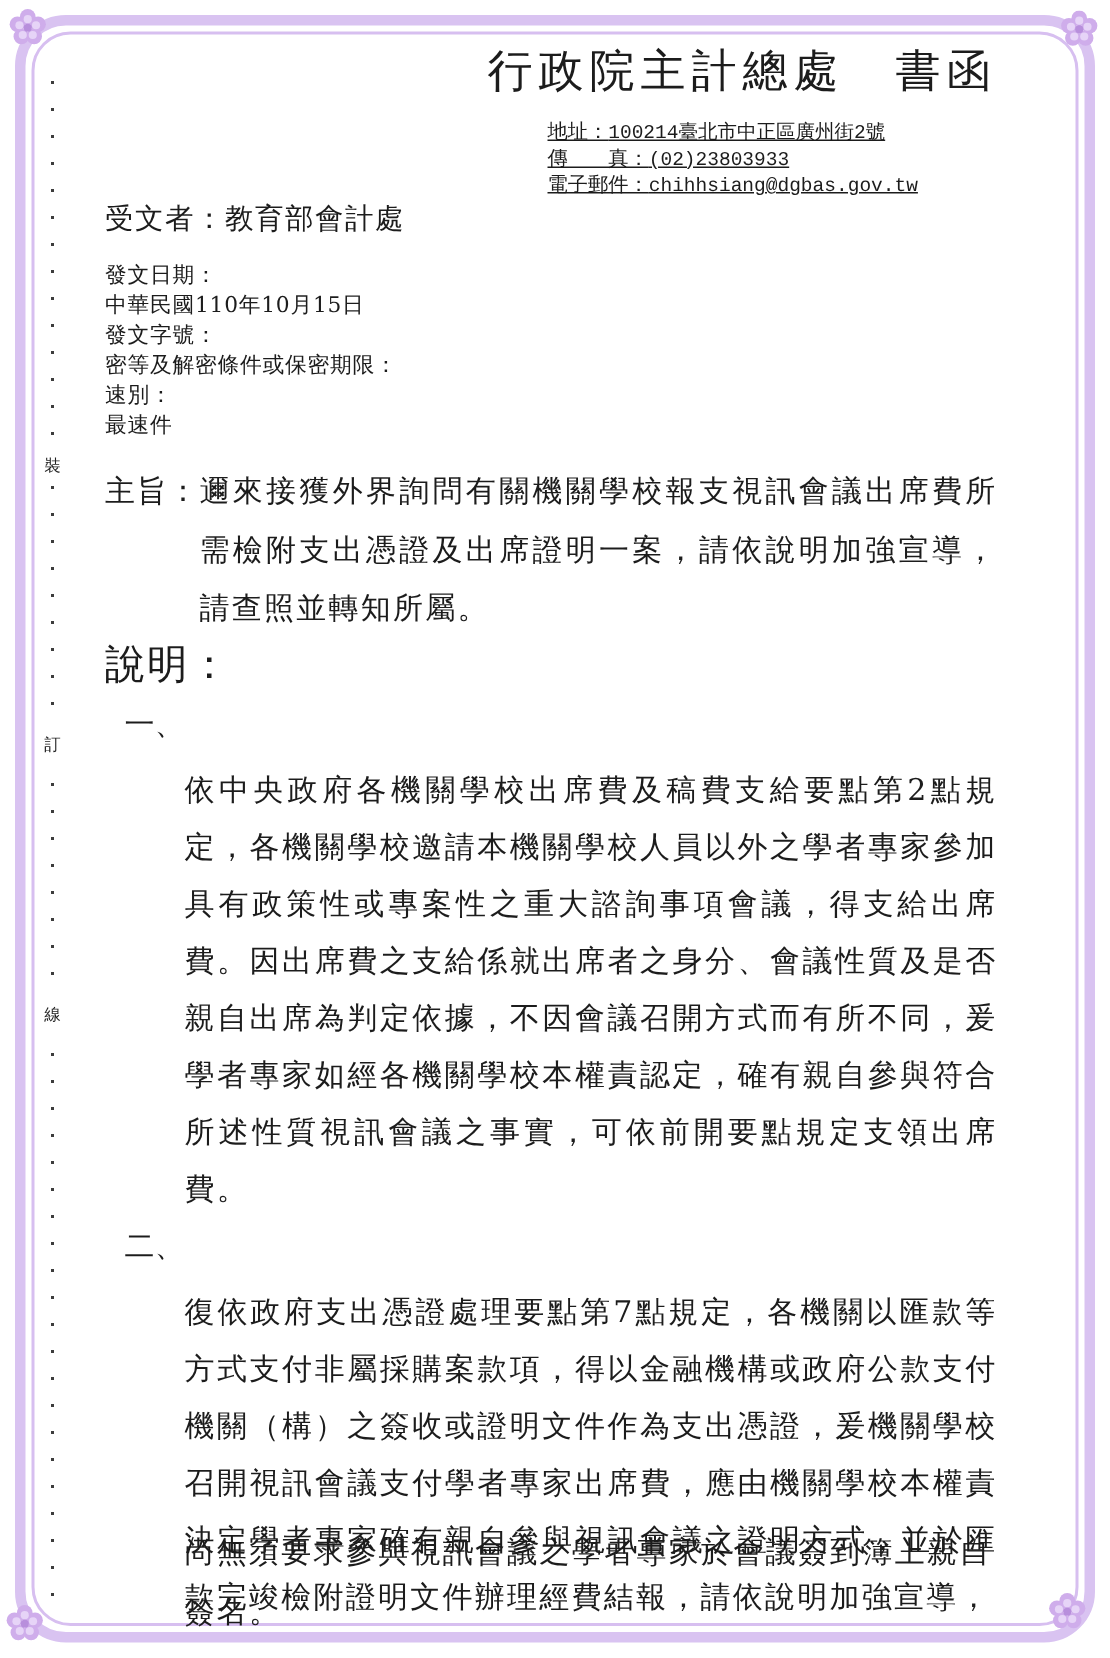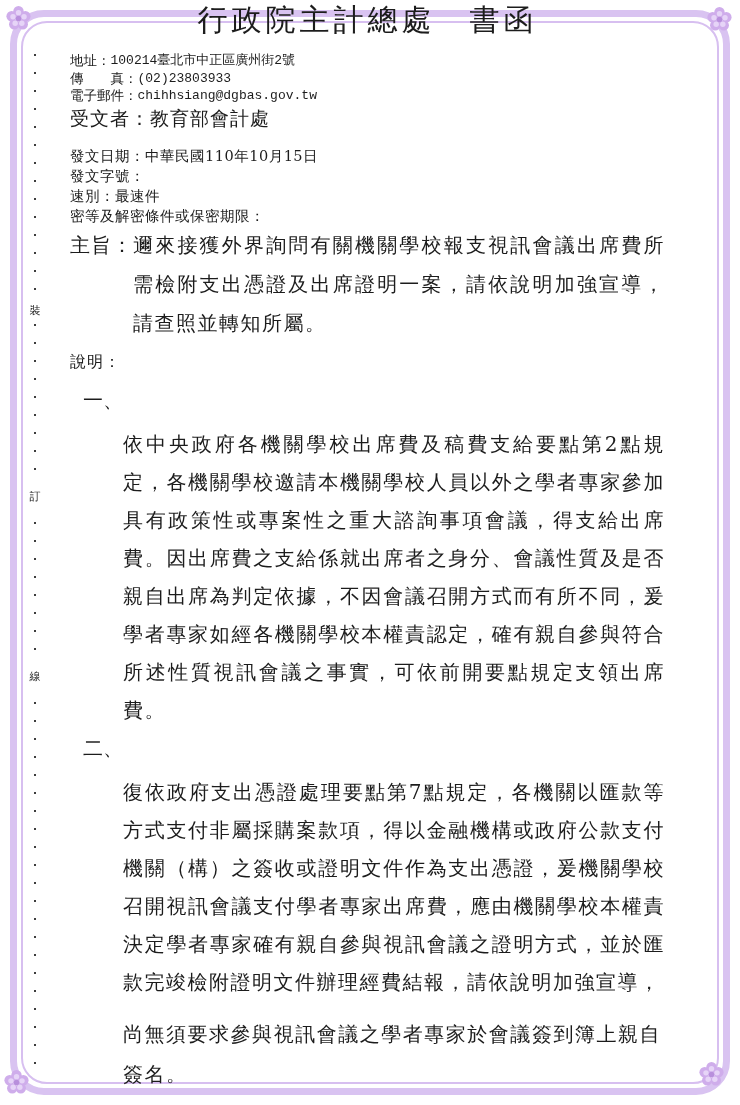--- a/index.html
+++ b/index.html
@@ -71,60 +71,63 @@
   .binding-mark.m3 { top: 666px; }
 
   
   .content {
     position: absolute;
     left: 70px;
     right: 75px;
     top: 0;
   }
   .doc-title {
-    text-align: center;
+    margin-top: 28px;
+    text-align: right;
     font-size: 30px;
     line-height: 40px;
     letter-spacing: 4px;
     font-weight: 500;
     white-space: pre;
   }
   .contact-block {
+    margin-left: 295px;
     margin-top: 12px;
     font-size: 13.5px;
     line-height: 17.5px;
+    text-decoration: underline;
   }
   .contact-row { display: flex; white-space: pre; }
   .contact-label { flex: none; }
   .contact-value { font-family: "Liberation Mono", "DejaVu Sans Mono", monospace; font-size: 13px; text-align: center; }
 
   .recipient {
     font-size: 19px;
     line-height: 27px;
     letter-spacing: 1px;
   }
   .meta-block {
     margin-top: 14px;
     font-size: 14.5px;
     line-height: 20px;
     letter-spacing: 0.5px;
   }
-  .meta-row { display: flex; white-space: pre; }
+  .meta-row { display: flex; white-space: pre; flex-direction: column; }
 
   .subject-row {
     display: flex;
-    margin-top: 0;
+    margin-top: 14px;
     font-size: 20px;
     line-height: 39px;
   }
   .subject-label { flex: none; letter-spacing: 1px; }
   .subject-text  { flex: 1; text-align: justify; letter-spacing: 1.5px; }
 
   .explain-heading {
-    font-size: 16px;
+    font-size: 27px;
     line-height: 38px;
     letter-spacing: 1px;
   }
   .item-row {
     display: flex;
     margin-left: 13px;
     font-size: 20px;
     line-height: 38px;
   }
   .item-no   { flex: none; width: 40px; }
@@ -244,26 +247,26 @@
 
   <div class="meta-block">
     <div class="meta-row">
       <span>發文日期：</span>
       <span>中華民國110年10月15日</span>
     </div>
     <div class="meta-row">
       <span>發文字號：</span>
     </div>
     <div class="meta-row">
+      <span>密等及解密條件或保密期限：</span>
+      <span></span>
+    </div>
+    <div class="meta-row">
       <span>速別：</span>
       <span>最速件</span>
-    </div>
-    <div class="meta-row">
-      <span>密等及解密條件或保密期限：</span>
-      <span></span>
     </div>
   </div>
 
   <div class="subject-row">
     <span class="subject-label">主旨：</span>
     <span class="subject-text">邇來接獲外界詢問有關機關學校報支視訊會議出席費所需檢附支出憑證及出席證明一案，請依說明加強宣導，請查照並轉知所屬。</span>
   </div>
 
   <div class="explain-heading">說明：</div>
 

